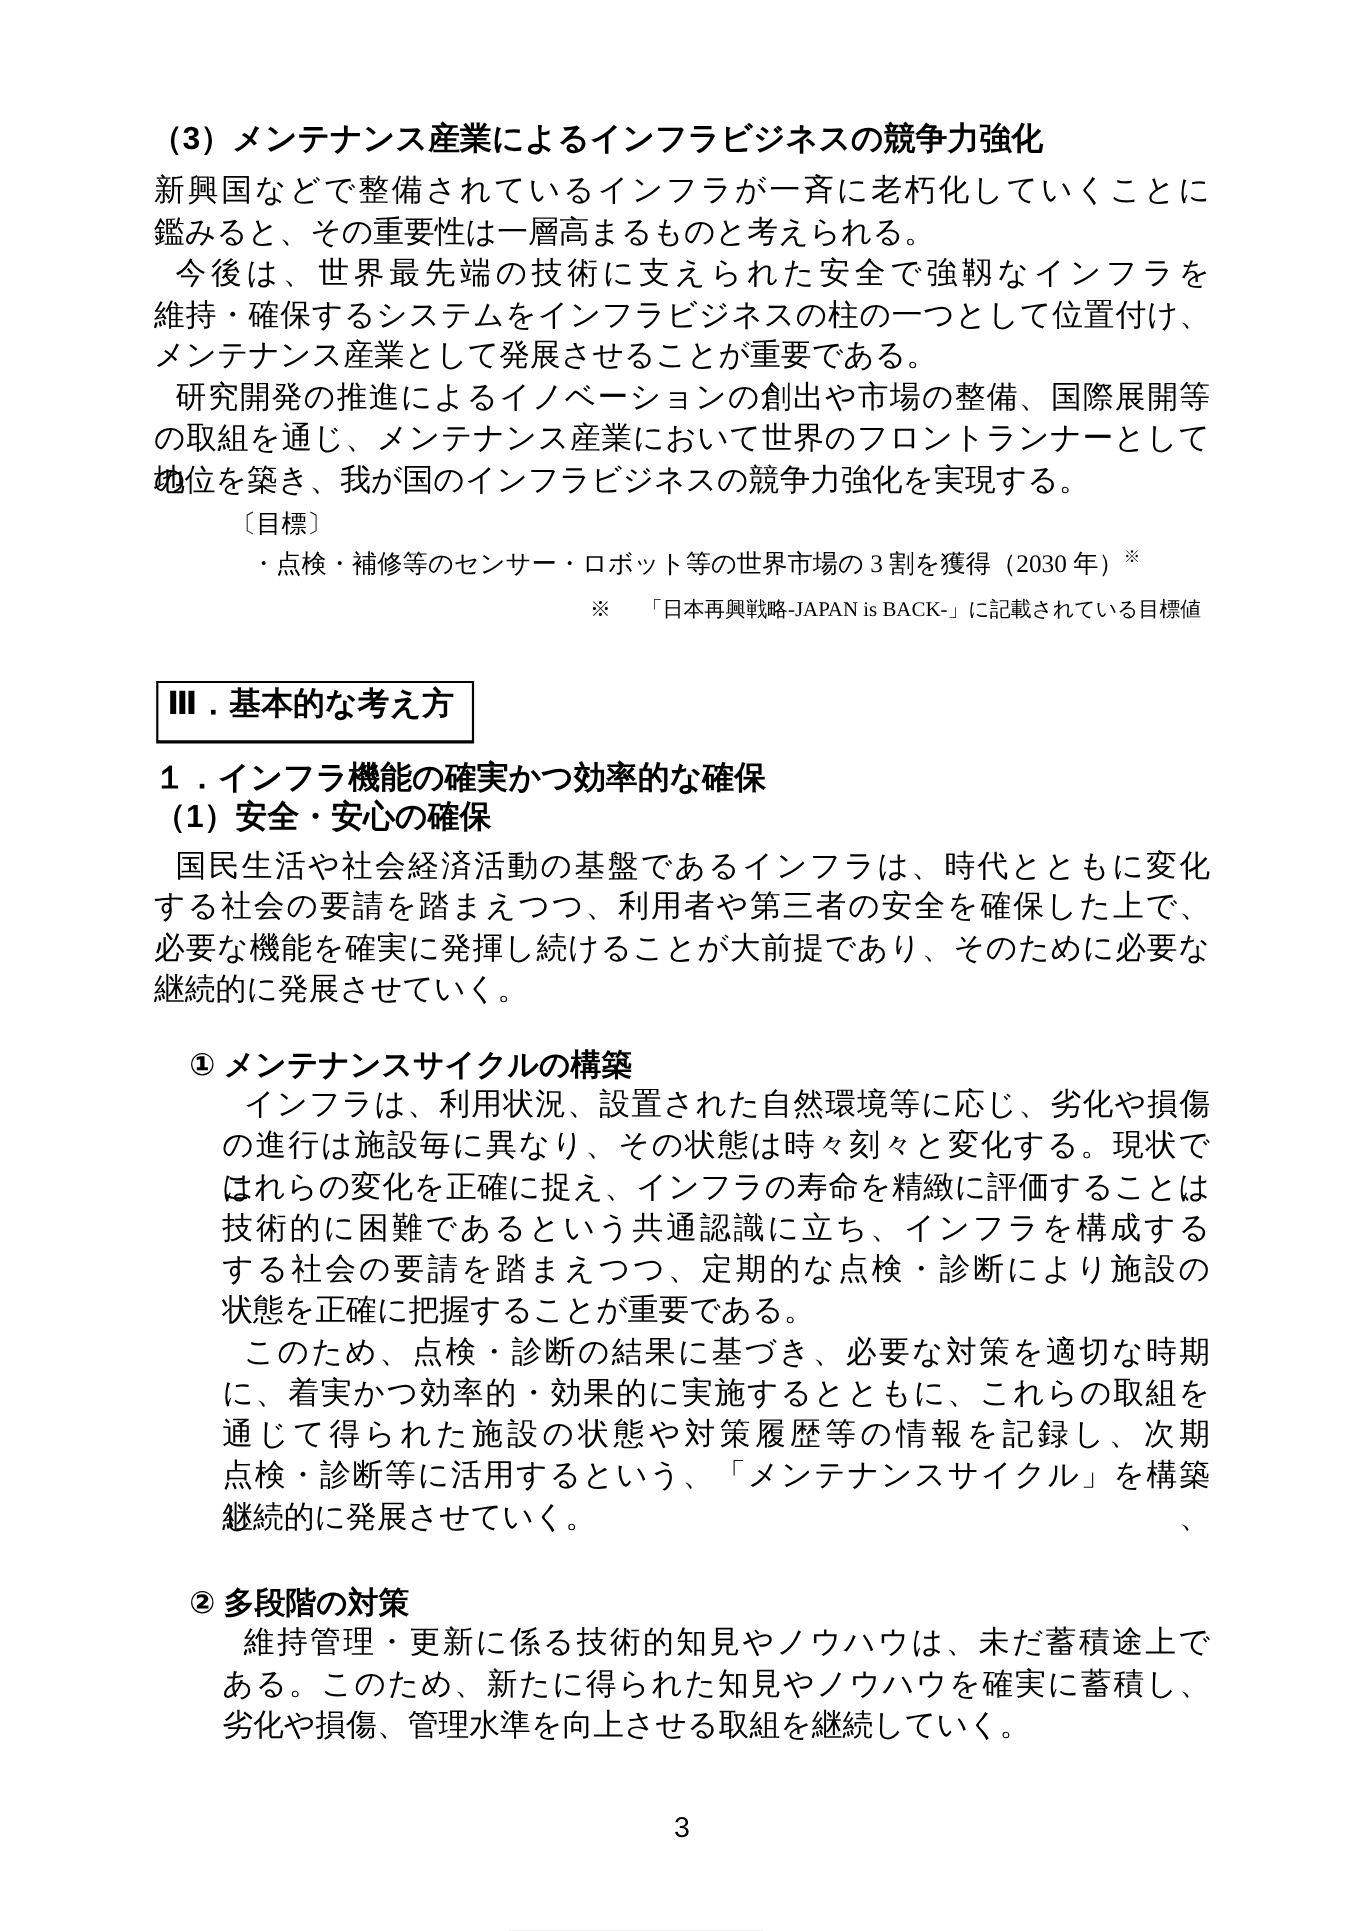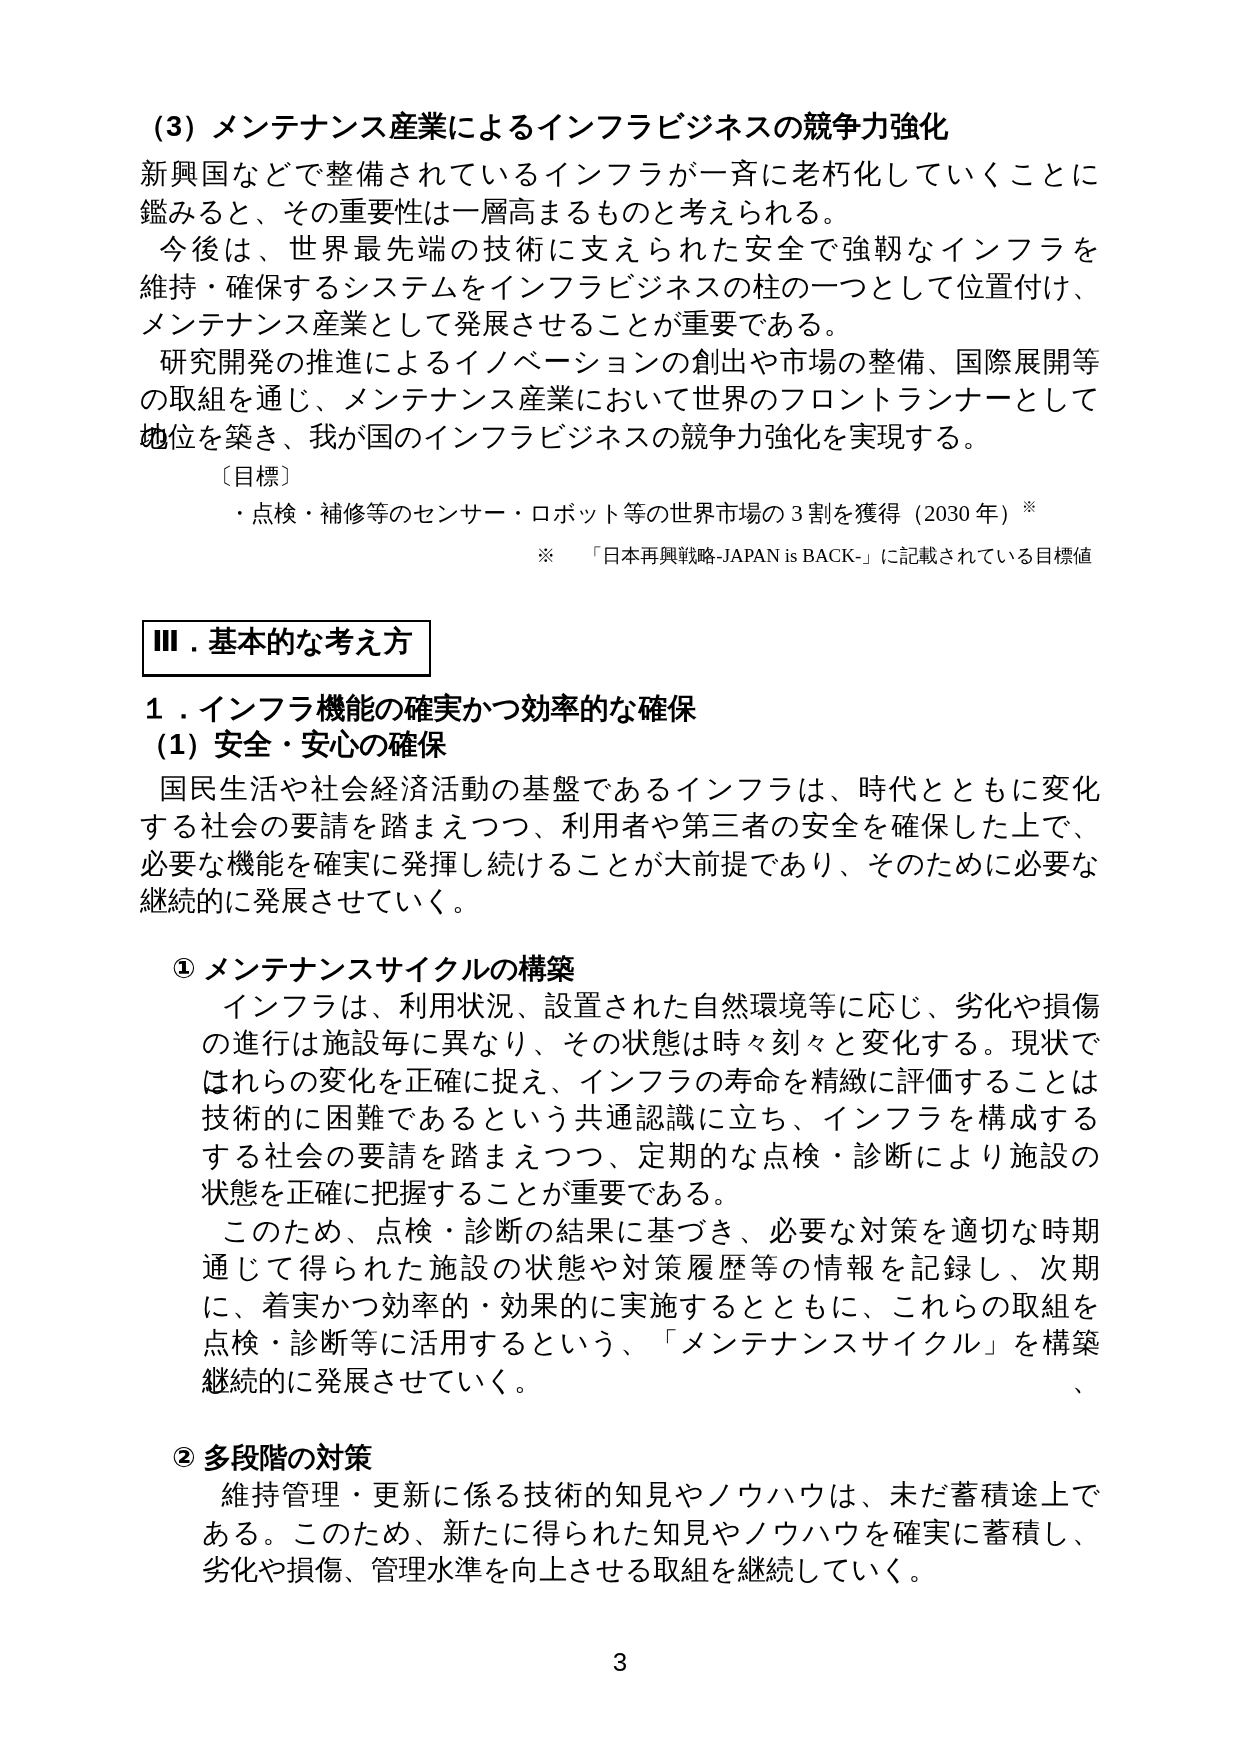--- a/index.html
+++ b/index.html
@@ -129,23 +129,23 @@
 
         <div class="bl j">する社会の要請を踏まえつつ、定期的な点検・診断により施設の</div>
 
         <div class="bl">状態を正確に把握することが重要である。</div>
       </div>
 
     <div class="para sub">
 
         <div class="bl ind j">このため、点検・診断の結果に基づき、必要な対策を適切な時期</div>
 
+        <div class="bl j">に、着実かつ効率的・効果的に実施するとともに、これらの取組を</div>
+
         <div class="bl j">通じて得られた施設の状態や対策履歴等の情報を記録し、次期</div>
-
-        <div class="bl j">に、着実かつ効率的・効果的に実施するとともに、これらの取組を</div>
 
         <div class="bl j">点検・診断等に活用するという、「メンテナンスサイクル」を構築し、</div>
 
         <div class="bl">継続的に発展させていく。</div>
       </div>
 
     <h4 class="h-gothic subhead sh2">② 多段階の対策</h4>
 
     <div class="para sub">
 

